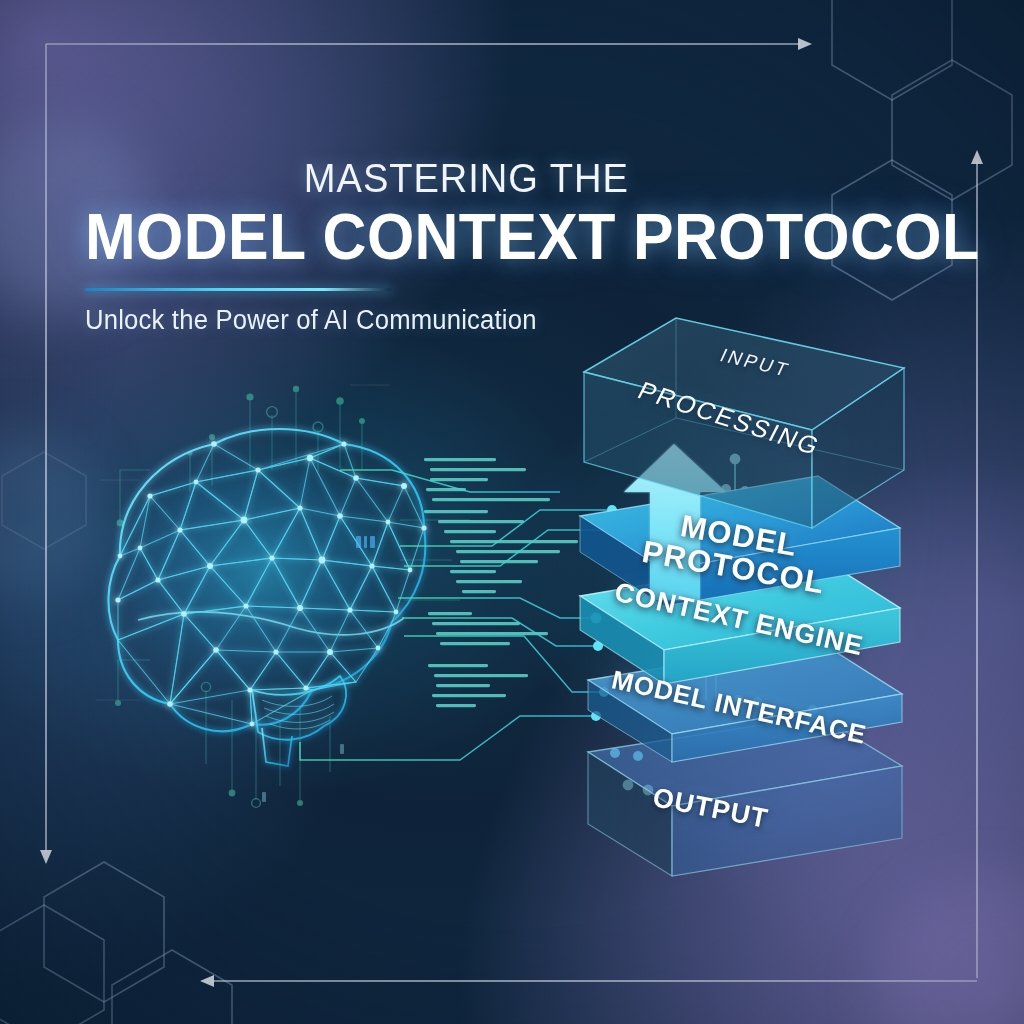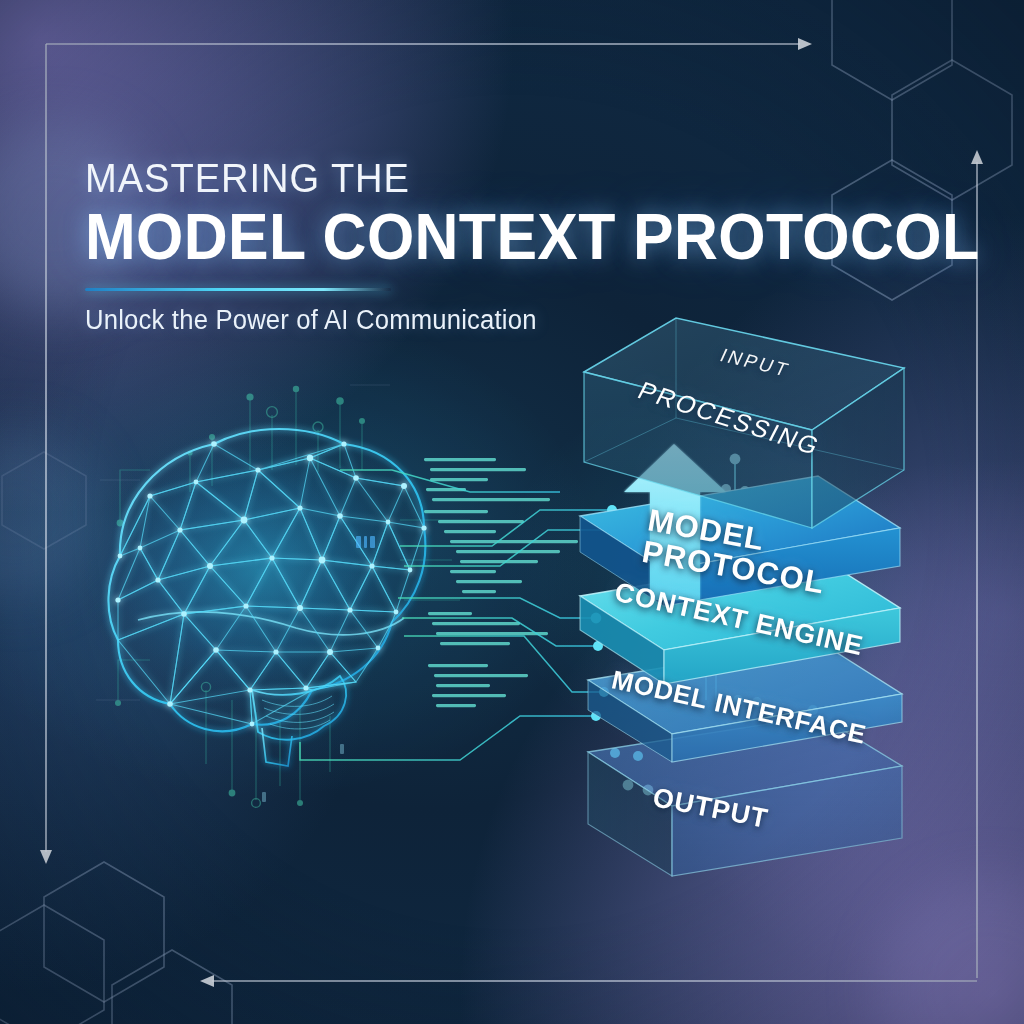--- a/index.html
+++ b/index.html
@@ -1,18 +1,18 @@
 <!DOCTYPE html>
 <html><head>
 <meta charset="utf-8">
 <style>
   html,body{margin:0;padding:0;background:#0f1a2e;}
   body{width:1024px;height:1024px;overflow:hidden;font-family:"Liberation Sans",sans-serif;}
 
-  #poster{position:relative;width:1024px;height:1024px;overflow:hidden;}
+  #poster{position:relative;width:1024px;height:1024px;overflow:hidden;text-align:center;}
 
   
   .bg-base{position:absolute;inset:0;
     background:
       radial-gradient(circle at 4% 4%,   rgba(124,118,190,0.95) 0%, rgba(124,118,190,0) 34%),
       radial-gradient(circle at 97% 97%, rgba(137,124,196,0.95) 0%, rgba(137,124,196,0) 38%),
       radial-gradient(circle at 98% 60%, rgba(110,112,180,0.55) 0%, rgba(110,112,180,0) 34%),
       radial-gradient(circle at 2% 62%,  rgba(60,96,150,0.45) 0%, rgba(60,96,150,0) 30%),
       radial-gradient(ellipse 70% 60% at 42% 52%, #123048 0%, #0e2339 45%, #102a44 100%),
       linear-gradient(160deg,#1b2a4a 0%,#12263e 28%,#0d2136 55%,#17304e 78%,#4a4e86 100%);

